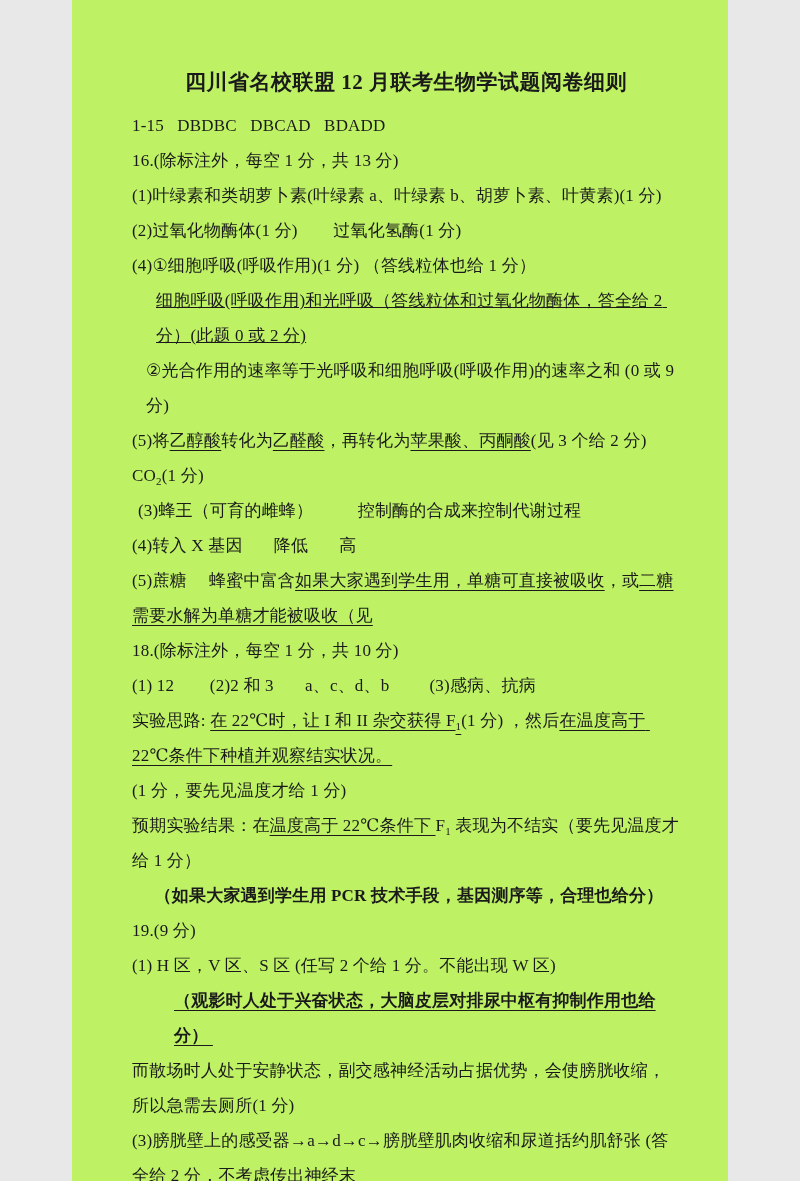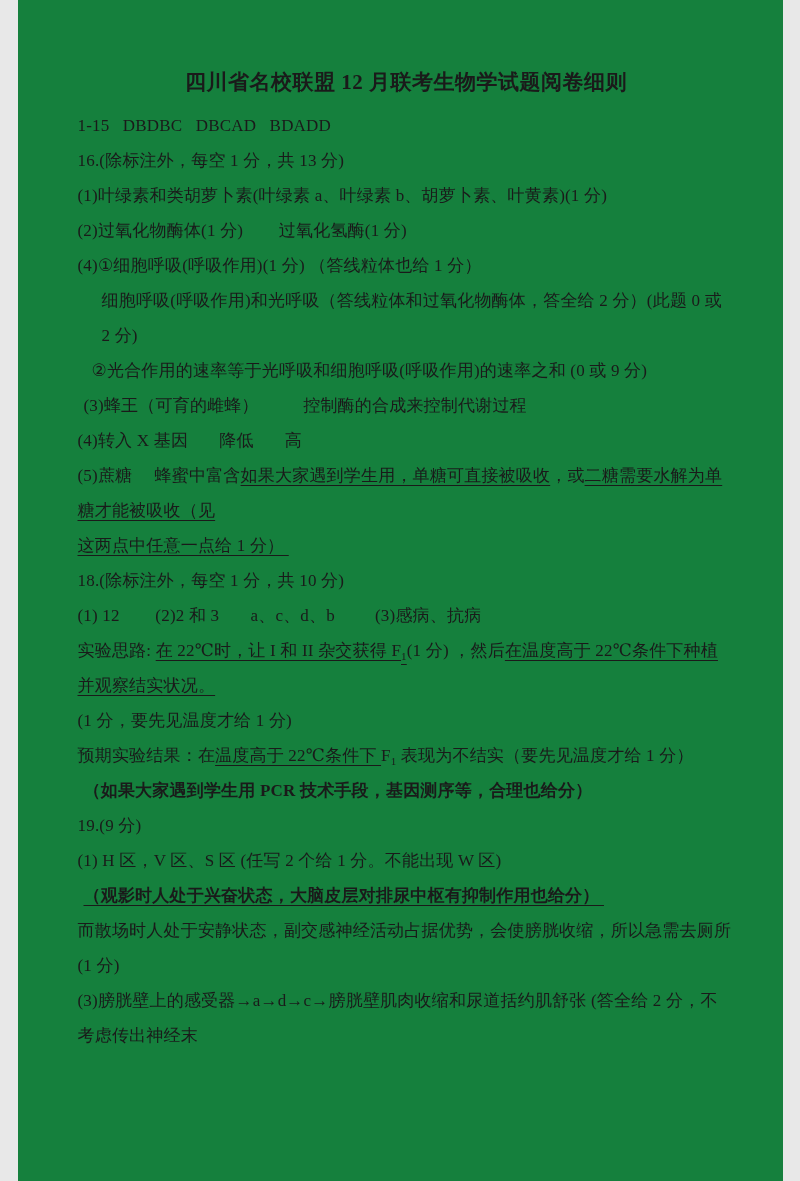--- a/index.html
+++ b/index.html
@@ -2,24 +2,24 @@
 <html><head>
 <meta charset="utf-8">
 <style>
   html, body {
     margin: 0;
     padding: 0;
     background: #e8e8e8;
   }
   .page {
     position: relative;
-    width: 765px;
+    width: 656px;
     height: 1181px;
     margin: 0 auto;
-    background: #15803d;
+    background: #bef264;
     color: #1a1a1a;
     font-family: "Liberation Serif", "DejaVu Serif", "DejaVu Sans", serif;
     box-sizing: border-box;
     padding: 66px 48px 0 60px;
     overflow: hidden;
   }
   .title {
     font-size: 21px;
     font-weight: bold;
     text-align: center;
@@ -50,32 +50,32 @@
 <body>
 
 <div class="page">
   <h1 class="title">四川省名校联盟 12 月联考生物学试题阅卷细则</h1>
   <div id="content">
       <p class="line"><span>1-15   DBDBC   DBCAD   BDADD</span></p>
       <p class="line"><span>16.(除标注外，每空 1 分，共 13 分)</span></p>
       <p class="line"><span>(1)叶绿素和类胡萝卜素(叶绿素 a、叶绿素 b、胡萝卜素、叶黄素)(1 分)</span></p>
       <p class="line"><span>(2)过氧化物酶体(1 分)        过氧化氢酶(1 分)</span></p>
       <p class="line"><span>(4)①细胞呼吸(呼吸作用)(1 分) （答线粒体也给 1 分）</span></p>
-      <p class="line" style="padding-left: 24px;"><span>细胞呼吸(呼吸作用)和光呼吸（答线粒体和过氧化物酶体，答全给 2 分）(此题 0 或 2 分)</span></p>
+      <p class="line" style="padding-left: 24px; text-decoration: underline;"><span>细胞呼吸(呼吸作用)和光呼吸（答线粒体和过氧化物酶体，答全给 2 分）(此题 0 或 2 分)</span></p>
       <p class="line" style="padding-left: 14px;"><span>②光合作用的速率等于光呼吸和细胞呼吸(呼吸作用)的速率之和 (0 或 9 分)</span></p>
+      <p class="line"><span>(5)将</span><span class="u">乙醇酸</span><span>转化为</span><span class="u">乙醛酸</span><span>，再转化为</span><span class="u">苹果酸、丙酮酸</span><span>(见 3 个给 2 分)          CO</span><sub>2</sub><span>(1 分)</span></p>
       <p class="line" style="padding-left: 6px;"><span>(3)蜂王（可育的雌蜂）          控制酶的合成来控制代谢过程</span></p>
       <p class="line"><span>(4)转入 X 基因       降低       高</span></p>
       <p class="line"><span>(5)蔗糖     蜂蜜中富含</span><span class="u">如果大家遇到学生用，单糖可直接被吸收</span><span>，或</span><span class="u">二糖需要水解为单糖才能被吸收（见</span></p>
-      <p class="line"><span class="u">这两点中任意一点给 1 分） </span></p>
       <p class="line"><span>18.(除标注外，每空 1 分，共 10 分)</span></p>
       <p class="line"><span>(1) 12        (2)2 和 3       a、c、d、b         (3)感病、抗病</span></p>
       <p class="line"><span>实验思路: </span><span class="u">在 22℃时，让 I 和 II 杂交获得 F</span><sub class="u">1</sub><span>(1 分) ，然后</span><span class="u">在温度高于 22℃条件下种植并观察结实状况。</span></p>
       <p class="line"><span>(1 分，要先见温度才给 1 分)</span></p>
       <p class="line"><span>预期实验结果：在</span><span class="u">温度高于 22℃条件下 </span><span>F</span><sub>1</sub><span> 表现为不结实（要先见温度才给 1 分）</span></p>
-      <p class="line bold" style="padding-left: 6px;"><span>（如果大家遇到学生用 PCR 技术手段，基因测序等，合理也给分）</span></p>
+      <p class="line bold" style="padding-left: 6px; text-align: center;"><span>（如果大家遇到学生用 PCR 技术手段，基因测序等，合理也给分）</span></p>
       <p class="line"><span>19.(9 分)</span></p>
       <p class="line"><span>(1) H 区，V 区、S 区 (任写 2 个给 1 分。不能出现 W 区)</span></p>
-      <p class="line bold" style="padding-left: 6px;"><span class="u">（观影时人处于兴奋状态，大脑皮层对排尿中枢有抑制作用也给分） </span></p>
+      <p class="line bold" style="padding-left: 6px; margin-left: 36px;"><span class="u">（观影时人处于兴奋状态，大脑皮层对排尿中枢有抑制作用也给分） </span></p>
       <p class="line"><span>而散场时人处于安静状态，副交感神经活动占据优势，会使膀胱收缩，所以急需去厕所(1 分)</span></p>
       <p class="line"><span>(3)膀胱壁上的感受器→a→d→c→膀胱壁肌肉收缩和尿道括约肌舒张 (答全给 2 分，不考虑传出神经末</span></p>
     </div>
 
 </div>
 
 </body></html>

